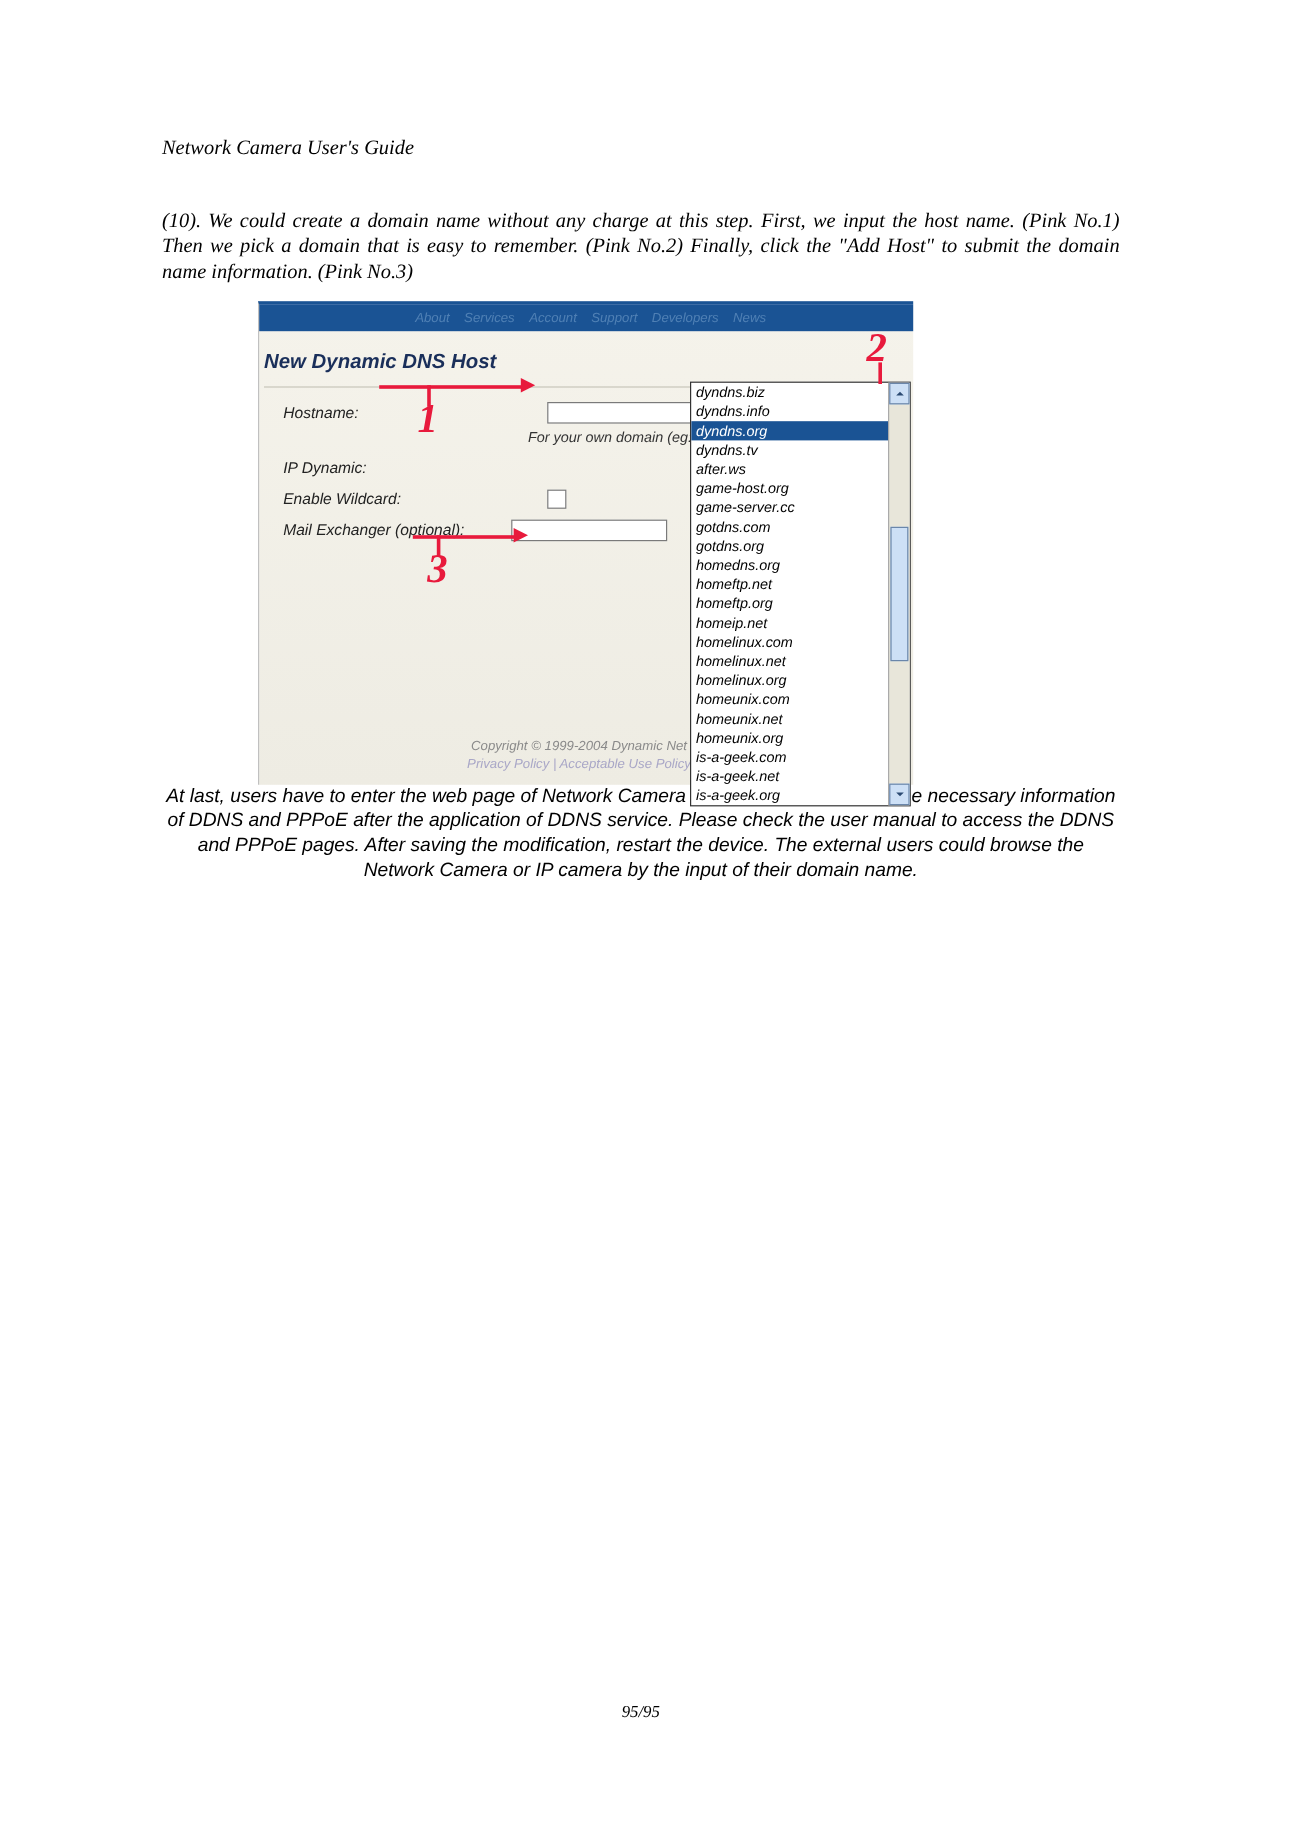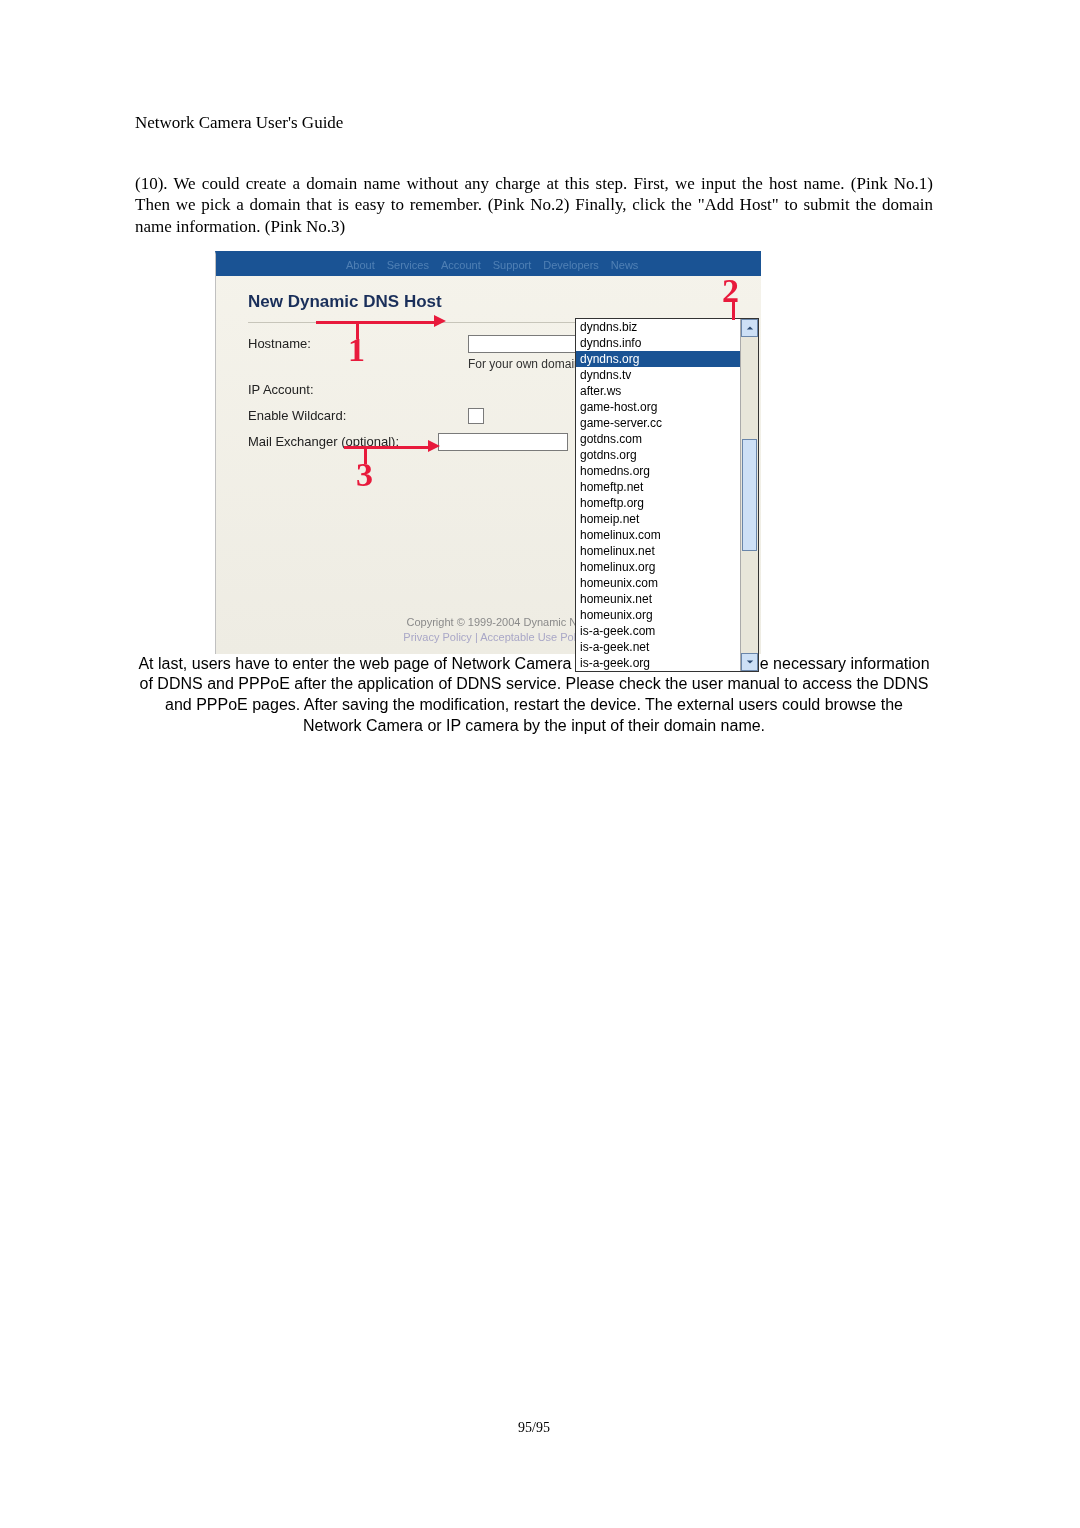--- a/index.html
+++ b/index.html
@@ -7,20 +7,21 @@
     background: #fff;
     font-family: "Times New Roman", Times, serif;
     color: #000;
   }
   .page {
     width: 1068px;
     height: 1528px;
     position: relative;
     box-sizing: border-box;
     padding: 113px 135px 0 135px;
+    font-style: italic;
   }
   .doc-header {
     font-size: 17px;
     margin-bottom: 40px;
   }
   .paragraph {
     font-size: 17px;
     line-height: 1.25;
     text-align: justify;
     margin-bottom: 14px;
@@ -41,42 +42,42 @@
     background: #1a5394;
     color: #8fb6dc;
     font-size: 11px;
     display: flex;
     gap: 12px;
     align-items: center;
     padding-left: 130px;
   }
   .nav-bar span { opacity: 0.45; }
   .panel {
-    padding: 12px 16px 8px 32px;
+    padding: 12px 16px 8px 4px;
   }
   .panel h2 {
     margin: 4px 0 10px 0;
     font-size: 17px;
     font-weight: bold;
     color: #1a2f5a;
     font-family: Verdana, Arial, sans-serif;
   }
   .panel hr {
     border: none;
     border-top: 1px solid #c7c5ba;
     margin: 0 0 8px 0;
   }
   .form-row {
     display: flex;
     align-items: center;
     min-height: 26px;
     font-size: 13px;
     color: #222;
   }
-  .label-col { width: 180px; }
+  .label-col { width: 180px; margin-left: 16px; }
   .field-col { flex: 1; display:flex; align-items:center; gap:6px;}
   .text-input {
     height: 18px;
     border: 1px solid #7a7a7a;
     background: #fff;
     box-sizing: border-box;
   }
   .hostname-input { width: 130px; margin-left: 40px; }
   .dot { margin: 0 4px; }
   .domain-select {
@@ -273,21 +274,21 @@
           </span>
         </div>
       </div>
 
       <div class="hint-row">
         <span>For your own domain (eg: yo</span>
         <span class="hint-link">Custom D</span>
       </div>
 
       <div class="form-row">
-        <div class="label-col">IP Account:</div>
+        <div class="label-col">IP Dynamic:</div>
       </div>
 
       <div class="form-row">
         <div class="label-col">Enable Wildcard:</div>
         <div class="field-col" style="padding-left:40px;">
           <span class="checkbox"></span>
         </div>
       </div>
 
       <div class="form-row">

